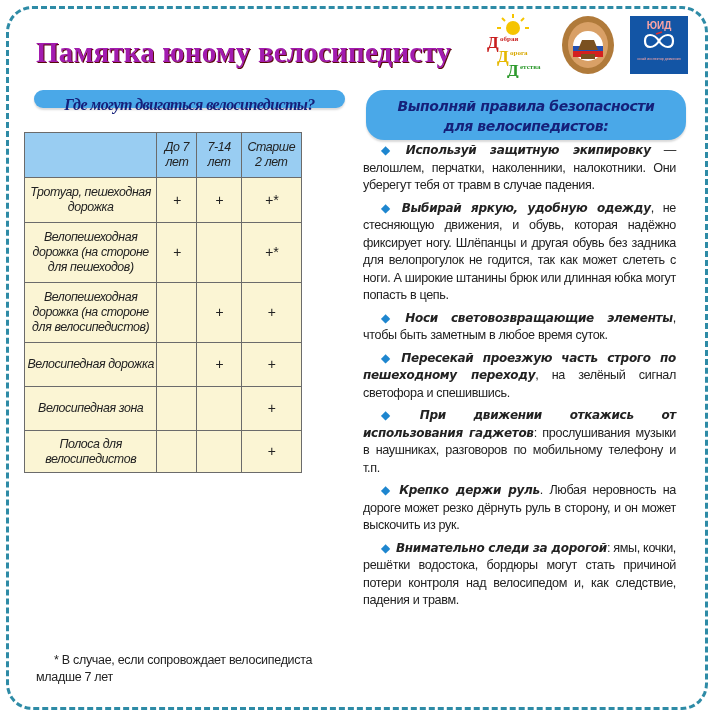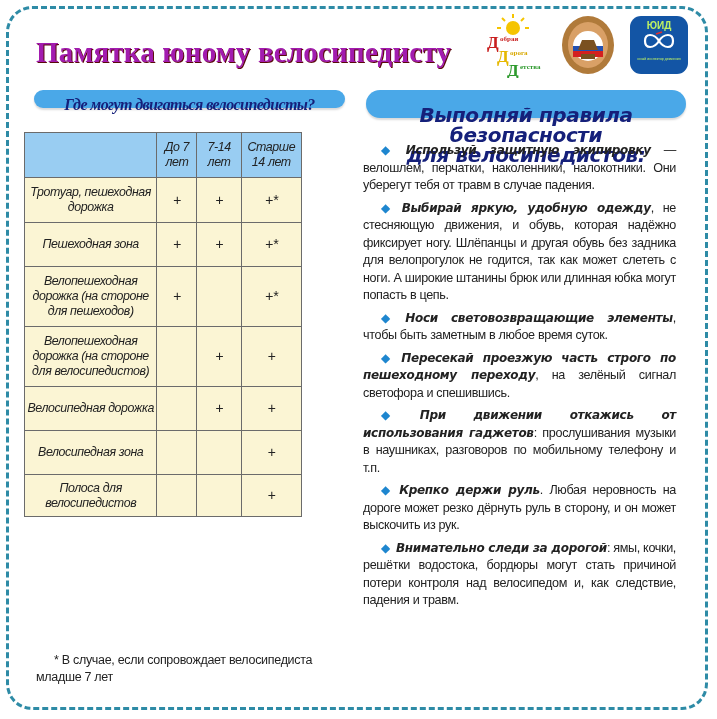--- a/index.html
+++ b/index.html
@@ -1,26 +1,26 @@
 <!DOCTYPE html>
 <html><head>
 <meta charset="utf-8">
 <style>
   html, body { margin:0; padding:0; background:#ffffff; }
   body { width:717px; height:719px; position:relative; overflow:hidden; font-family:"Liberation Sans", sans-serif; color:#222; }
   .frame { position:absolute; left:6px; top:6px; width:702px; height:704px; border:3px dashed #2e8ba6; border-radius:26px; box-sizing:border-box; }
   .title { position:absolute; left:36px; top:36px; font-family:"Liberation Serif", serif; font-weight:bold; font-size:29px; color:#a21caf; letter-spacing:0.2px; text-shadow:1px 1px 0 #5a0a0a; }
   .logo-ddd { position:absolute; left:483px; top:12px; width:64px; height:66px; }
   .logo-gai { position:absolute; left:560px; top:14px; width:56px; height:62px; }
-  .logo-yuid { position:absolute; left:630px; top:16px; width:58px; height:58px; background:#1355a5; border-radius:11px; color:#bef264; text-align:center; }
+  .logo-yuid { position:absolute; left:630px; top:16px; width:58px; height:58px; background:#1355a5; border-radius:0; color:#fca5a5; text-align:center; }
   .logo-yuid .t { font-size:10px; font-weight:bold; margin-top:4px; display:block; }
   .logo-yuid .s { font-size:3.5px; line-height:4px; display:block; margin-top:2px; }
   .pill { position:absolute; background:#4aa8e8; border-radius:18px; box-shadow:0 2px 2px rgba(0,0,0,0.15); color:#15207a; font-style:italic; font-weight:bold; font-family:"DejaVu Sans", sans-serif; text-align:center; }
   .pill-left { left:34px; top:90px; width:311px; height:18px; font-size:16px; line-height:30px; letter-spacing:-0.6px;font-family:Liberation Serif, serif; }
-  .pill-right { left:366px; top:90px; width:320px; height:28px; font-size:20px; line-height:20px; padding-top:15px; box-sizing:border-box; letter-spacing:-0.4px; }
+  .pill-right { left:366px; top:90px; width:320px; height:50px; font-size:14px; line-height:20px; padding-top:6px; box-sizing:border-box; letter-spacing:-0.4px; }
   table.rules { position:absolute; left:24px; top:132px; width:278px; border-collapse:collapse; font-family:"Liberation Sans", sans-serif; font-size:12.4px; letter-spacing:-0.4px;font-style:italic; }
   table.rules td, table.rules th { border:1.5px solid #6b6b6b; text-align:center; vertical-align:middle; padding:0 2px; line-height:15px; }
   table.rules th { background:#99cdf2; font-weight:normal; height:44px; }
   table.rules td { background:#fbf5d4; }
   table.rules td.mark { font-size:14px; }
   col.c0 { width:148px; } col.c1 { width:46px; } col.c2 { width:52px; } col.c3 { width:64px; }
   .footnote { position:absolute; left:36px; top:652px; width:320px; font-size:12.5px; line-height:17px; letter-spacing:-0.3px; }
   .footnote .ind { padding-left:18px; }
   .rules-list { position:absolute; left:363px; top:142px; width:313px; font-family:"Liberation Sans", sans-serif; font-size:12.6px; line-height:17.5px; letter-spacing:-0.35px; text-align:justify; }
   .rules-list p { margin:0 0 5px 0; text-indent:18px; }
@@ -79,32 +79,26 @@
       <col class="c0">
       <col class="c1">
       <col class="c2">
       <col class="c3">
     </colgroup>
   <thead>
     <tr>
       <th></th>
       <th>До 7 лет</th>
       <th>7-14 лет</th>
-      <th>Старше 14 лет</th>
+      <th>Старше 2 лет</th>
     </tr>
   </thead>
   <tbody id="table-body">
       <tr style="height: 45px;">
         <td>Тротуар, пешеходная дорожка</td>
-        <td class="mark">+</td>
-        <td class="mark">+</td>
-        <td class="mark">+*</td>
-      </tr>
-      <tr style="height: 44px;">
-        <td>Пешеходная зона</td>
         <td class="mark">+</td>
         <td class="mark">+</td>
         <td class="mark">+*</td>
       </tr>
       <tr style="height: 60px;">
         <td>Велопешеходная дорожка (на стороне для пешеходов)</td>
         <td class="mark">+</td>
         <td class="mark"></td>
         <td class="mark">+*</td>
       </tr>

